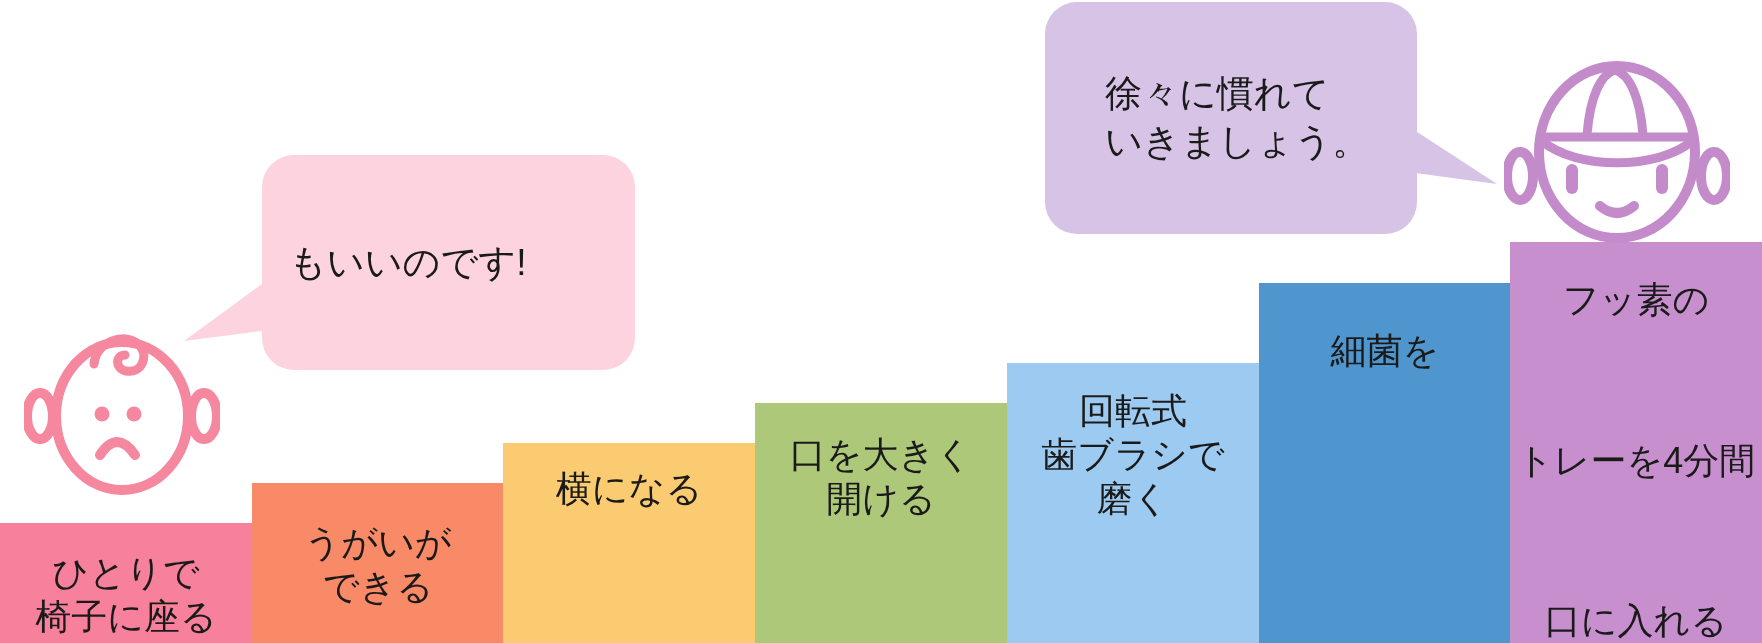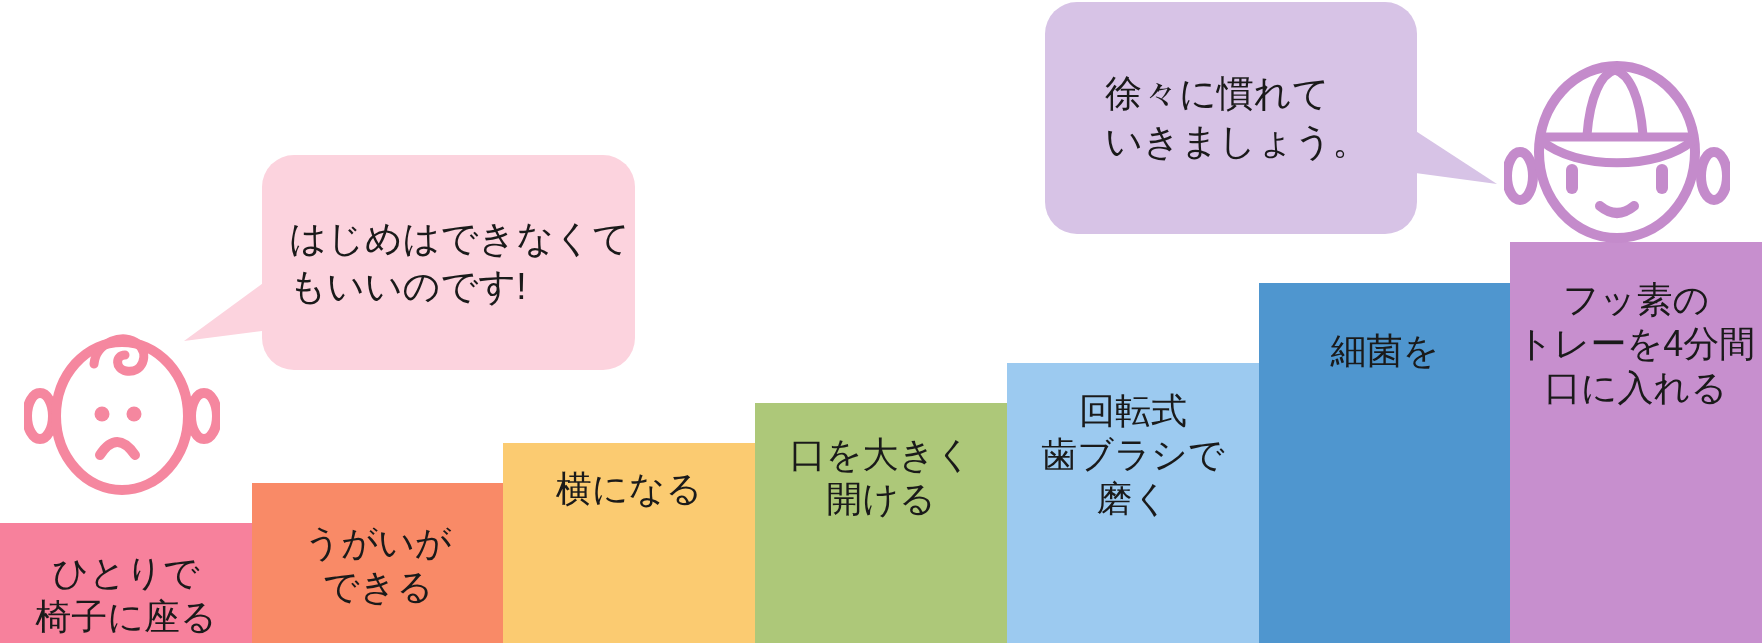--- a/index.html
+++ b/index.html
@@ -28,21 +28,21 @@
     line-height: 44px;
     white-space: nowrap;
     text-align: center;
   }
   .s1 { left: 0px;    height: 120px; }
   .s2 { left: 252px;  height: 160px; padding-top: 38px; }
   .s3 { left: 503px;  height: 200px; padding-top: 24px; }
   .s4 { left: 755px;  height: 240px; padding-top: 30px; }
   .s5 { left: 1007px; height: 280px; padding-top: 26px; }
   .s6 { left: 1259px; height: 360px; padding-top: 46px; }
-  .s7 { left: 1510px; height: 401px; padding-top: 36px; width: 252px; }
+  .s7 { left: 1510px; height: 401px; padding-top: 36px; width: 252px; justify-content: space-between; }
   
   .bubble {
     position: absolute;
     border-radius: 32px;
     display: flex;
     flex-direction: column;
     justify-content: center;
     box-sizing: border-box;
   }
   .bubble .ln {
@@ -95,21 +95,20 @@
   </div>
 
   <svg class="tail tail-left" width="92" height="74" viewBox="0 0 92 74">
     <polygon points="90,6 4,69 90,58" fill="#FCD3DE"></polygon>
   </svg>
   <svg class="tail tail-right" width="94" height="72" viewBox="0 0 94 72">
     <polygon points="0,6 89,64 0,52" fill="#D7C3E6"></polygon>
   </svg>
 
   <div class="bubble bubble-left" style="background-color: rgb(252, 211, 222);">
-    <div class="ln">はじめはできなくて</div>
     <div class="ln">もいいのです!</div>
   </div>
 
   <div class="bubble bubble-right" style="background-color: rgb(215, 195, 230);">
     <div class="ln">徐々に慣れて</div>
     <div class="ln">いきましょう。</div>
   </div>
 
   <svg class="icon baby-icon" width="196" height="166" viewBox="0 0 196 166">
     <g fill="none" stroke-width="10" stroke-linecap="round" stroke="#F5879F">

